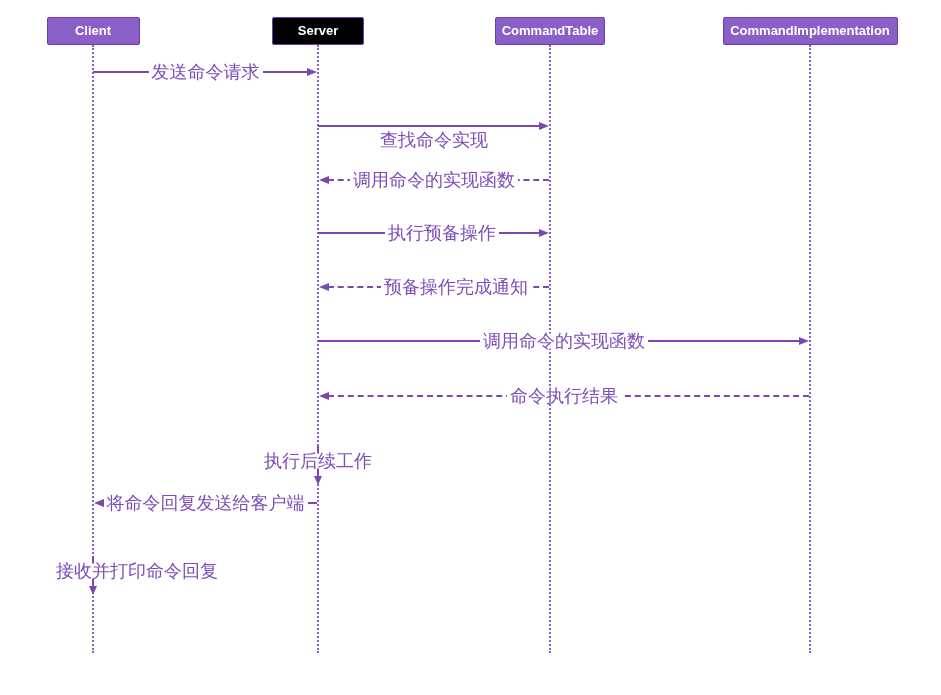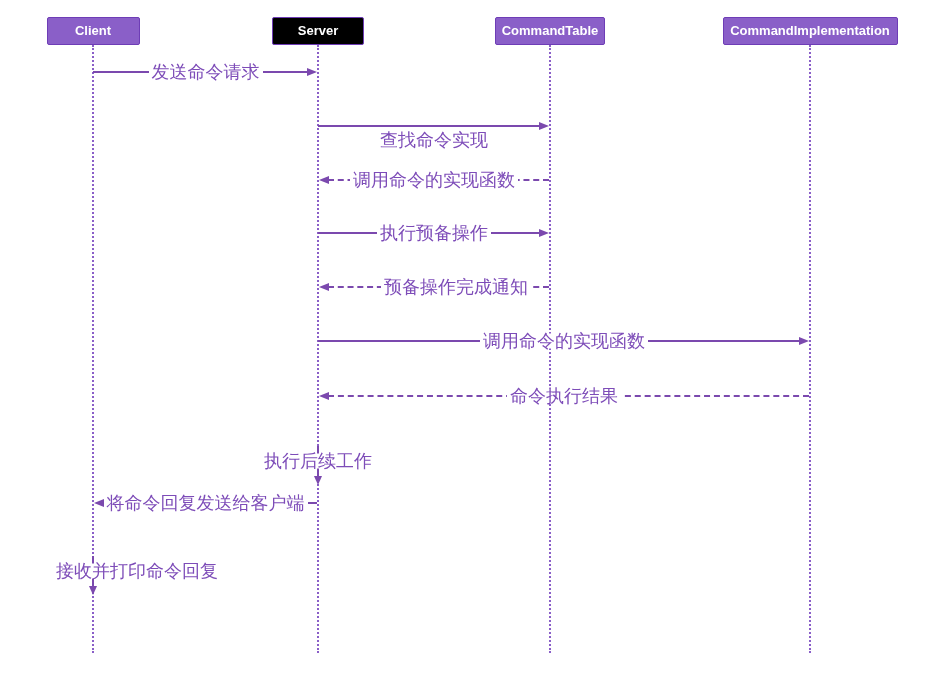--- a/index.html
+++ b/index.html
@@ -92,21 +92,21 @@
       <span class="label" style="color: rgb(125, 76, 184); margin-top: 14px;">查找命令实现</span>
     </div>
     <div class="msg" style="left: 318px; top: 180px; width: 232px;">
       <div class="line" style="left: 10px; width: 221px; border-top: 2px dashed rgb(123, 73, 174);"></div>
       <div class="arrowhead" style="top: -4px; border-top: 4px solid transparent; border-bottom: 4px solid transparent; left: 1px; border-right: 10px solid rgb(123, 73, 174);"></div>
       <span class="label" style="color: rgb(125, 76, 184);">调用命令的实现函数</span>
     </div>
     <div class="msg" style="left: 318px; top: 233px; width: 232px;">
       <div class="line" style="left: 0px; width: 221px; border-top: 2px solid rgb(123, 73, 174);"></div>
       <div class="arrowhead" style="top: -4px; border-top: 4px solid transparent; border-bottom: 4px solid transparent; left: 221px; border-left: 10px solid rgb(123, 73, 174);"></div>
-      <span class="label" style="color: rgb(125, 76, 184);">执行预备操作</span>
+      <span class="label" style="color: rgb(125, 76, 184); margin-left: 8px;">执行预备操作</span>
     </div>
     <div class="msg" style="left: 318px; top: 287px; width: 232px;">
       <div class="line" style="left: 10px; width: 221px; border-top: 2px dashed rgb(123, 73, 174);"></div>
       <div class="arrowhead" style="top: -4px; border-top: 4px solid transparent; border-bottom: 4px solid transparent; left: 1px; border-right: 10px solid rgb(123, 73, 174);"></div>
       <span class="label" style="color: rgb(125, 76, 184); margin-left: 22px;">预备操作完成通知</span>
     </div>
     <div class="msg" style="left: 318px; top: 341px; width: 492px;">
       <div class="line" style="left: 0px; width: 481px; border-top: 2px solid rgb(123, 73, 174);"></div>
       <div class="arrowhead" style="top: -4px; border-top: 4px solid transparent; border-bottom: 4px solid transparent; left: 481px; border-left: 10px solid rgb(123, 73, 174);"></div>
       <span class="label" style="color: rgb(125, 76, 184); text-align: center;">调用命令的实现函数</span>

